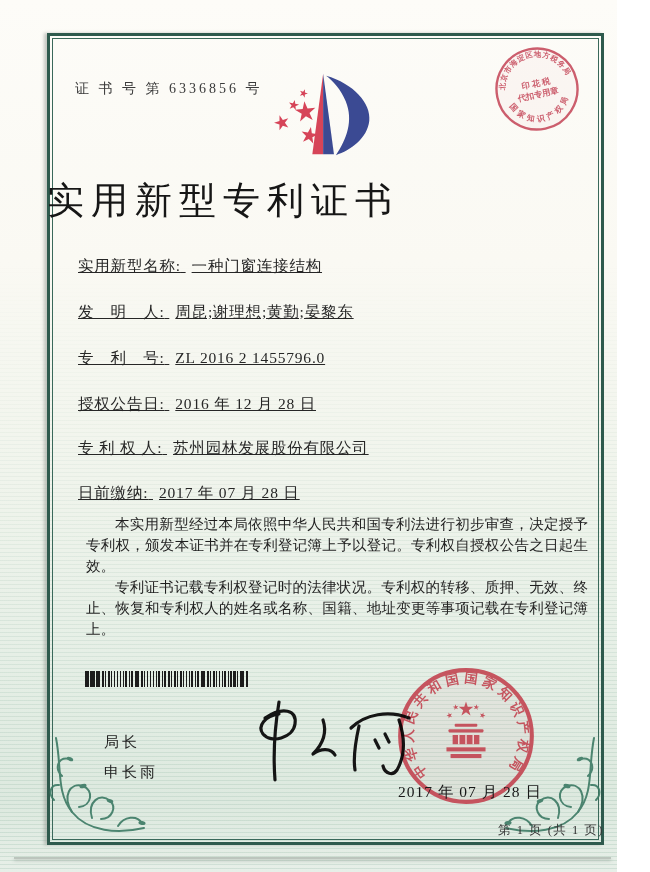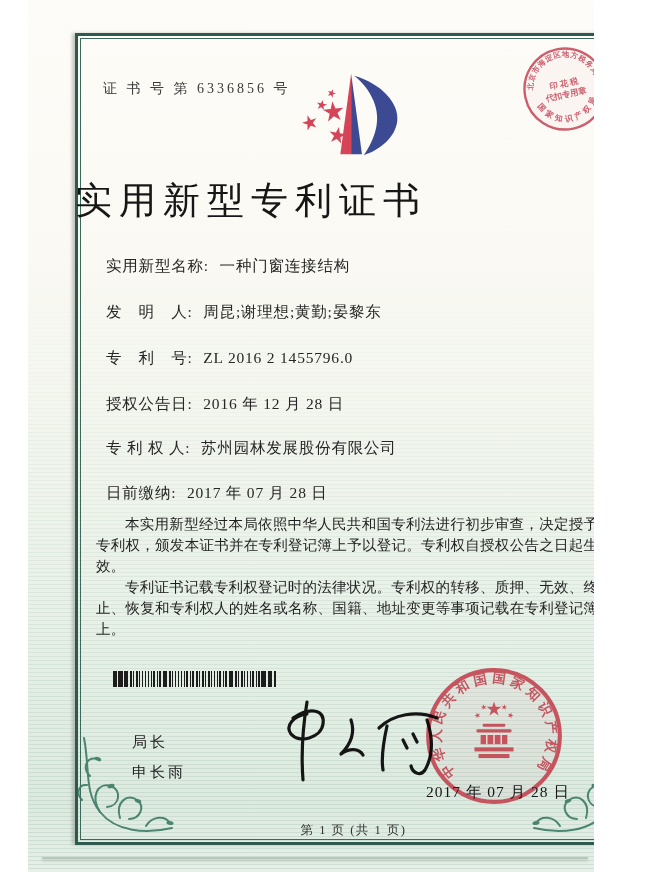--- a/index.html
+++ b/index.html
@@ -1,55 +1,55 @@
 <!DOCTYPE html>
 <html><head>
 <meta charset="utf-8">
 <style>
   * { margin:0; padding:0; box-sizing:border-box; }
   body { background:#fff; font-family:"Liberation Serif","DejaVu Serif",serif; }
-  .scan { position:relative; width:566px; height:872px; overflow:hidden;
-          background:linear-gradient(180deg,#fdfcf8 0%,#faf9f3 30%,#f0f4ec 55%,#e6efe6 75%,#dde9df 92%,#e7efe8 100%);margin-left:28px; }
+  .scan { position:relative; width:617px; height:872px; overflow:hidden;
+          background:linear-gradient(180deg,#fdfcf8 0%,#faf9f3 30%,#f0f4ec 55%,#e6efe6 75%,#dde9df 92%,#e7efe8 100%); }
   .wave-lines { position:absolute; inset:0; z-index:1; pointer-events:none;
     background:repeating-linear-gradient(180deg, rgba(96,152,128,0.18) 0 1px, rgba(0,0,0,0) 1px 4px);
     -webkit-mask-image:linear-gradient(180deg, rgba(0,0,0,0) 0 30%, rgba(0,0,0,0.25) 48%, rgba(0,0,0,0.6) 68%, rgba(0,0,0,0.95) 100%);
             mask-image:linear-gradient(180deg, rgba(0,0,0,0) 0 30%, rgba(0,0,0,0.25) 48%, rgba(0,0,0,0.6) 68%, rgba(0,0,0,0.95) 100%); }
   .page-edge-bottom { position:absolute; left:14px; right:6px; top:857px; height:2px;
     background:#bcc5bd; box-shadow:0 2px 3px rgba(150,160,150,0.5); z-index:0; }
   .frame { position:absolute; left:47px; top:33px; width:557px; height:812px;
     border:3px solid #2e5a4d; z-index:2; box-shadow:-3px 0 3px rgba(130,138,130,0.45); }
   .frame-inner { position:absolute; inset:2px; border:1px solid #3a685a; }
   .content { position:absolute; inset:0; z-index:3; }
   .cert-no { position:absolute; left:75px; top:80px; font-size:14px; letter-spacing:3px; color:#3a3a3a; }
   .logo { position:absolute; left:252px; top:60px; }
   .tax-stamp { position:absolute; left:491px; top:43px; transform:rotate(-12deg); opacity:0.88; }
   .title { position:absolute; left:47px; top:176px; width:557px; 
     font-size:37px; letter-spacing:7px; color:#161616; font-weight:500; }
-  .field { position:absolute; left:78px; font-size:15.5px; letter-spacing:0.8px; color:#262626; white-space:nowrap; }
+  .field { position:absolute; left:78px; font-size:15.5px; letter-spacing:0.8px; color:#262626; white-space:nowrap;text-decoration:underline; }
   .f0{top:256px} .f1{top:302px} .f2{top:348px} .f3{top:394px} .f4{top:438px} .f5{top:483px}
   .field .val { margin-left:6px; }
-  .body-text { position:absolute; left:68px; top:514px; width:502px; font-size:14.5px;
+  .body-text { position:absolute; left:86px; top:514px; width:502px; font-size:14.5px;
     line-height:21px; text-align:justify; color:#1f1f1f; }
   .body-text p { text-indent:2em; margin:0; }
   .barcode { position:absolute; left:85px; top:671px; width:163px; height:16px;
     border-left:2px solid #1c1c1c; border-right:2px solid #1c1c1c;
     background-image:
       repeating-linear-gradient(90deg,#1c1c1c 0 1.5px, rgba(0,0,0,0) 1.5px 3px),
       repeating-linear-gradient(90deg,#1c1c1c 0 1px, rgba(0,0,0,0) 1px 5.5px),
       repeating-linear-gradient(90deg, rgba(0,0,0,0) 0 2.5px, #1c1c1c 2.5px 4px, rgba(0,0,0,0) 4px 9px); }
   .signer { position:absolute; left:104px; top:727px; font-family:Liberation Serif, serif;
     font-size:15px; letter-spacing:3px; color:#222; line-height:30px; font-weight:500; }
   .signature { position:absolute; left:213px; top:692px; }
   .flourish { position:absolute; z-index:2; opacity:0.9; }
   .flourish.left { left:40px; top:716px; }
   .flourish.right { left:480px; top:716px; transform:scaleX(-1); }
   .main-seal { position:absolute; left:394px; top:664px; mix-blend-mode:multiply; opacity:0.9; }
   .issue-date { position:absolute; left:398px; top:782px; font-size:15.5px; letter-spacing:1px;
     color:#171717; z-index:5; }
-  .footer { position:absolute; left:47px; top:822px; width:557px; text-align:center;
+  .footer { position:absolute; left:47px; top:822px; width:557px; text-align:right;
     font-size:12.5px; letter-spacing:1.5px; color:#333; }
 </style>
 </head>
 <body>
 
 <div class="scan">
 
   <div class="page-edge-bottom"></div>
   <div class="wave-lines"></div>
 

